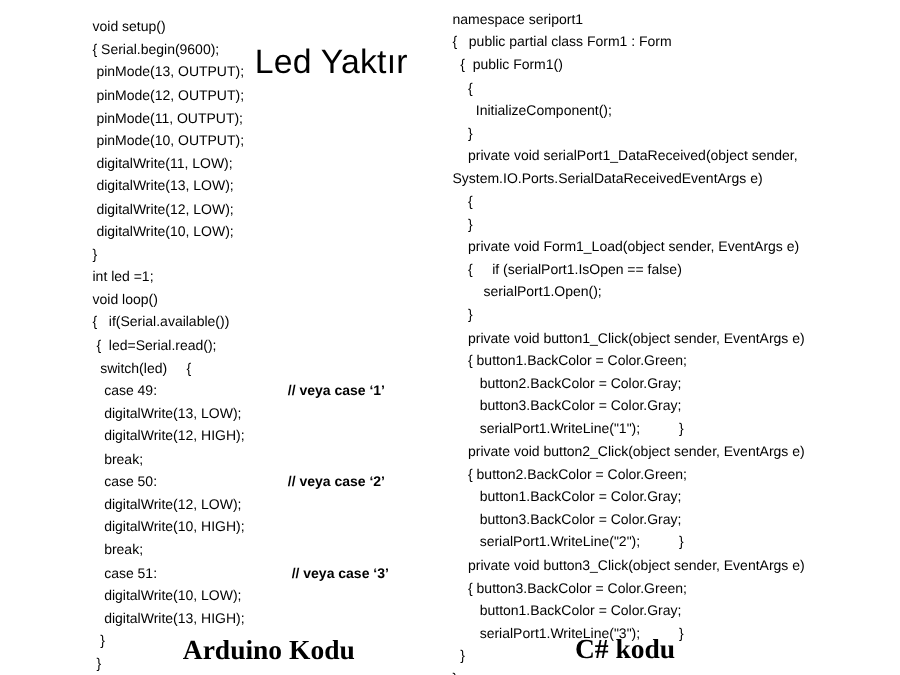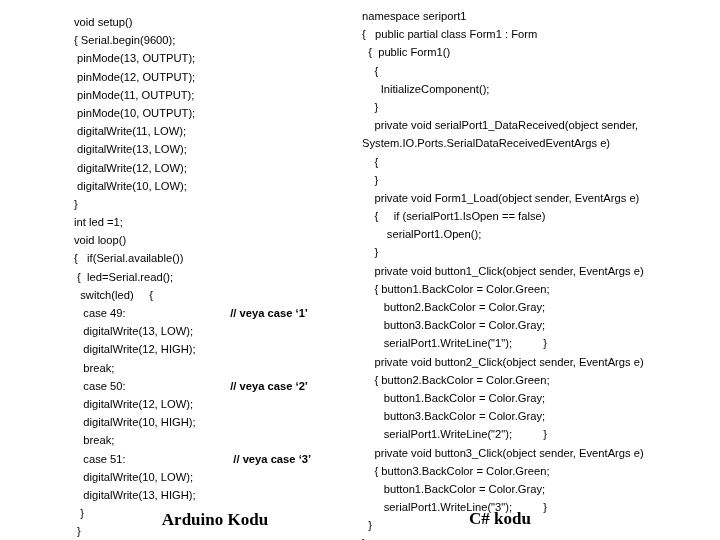--- a/index.html
+++ b/index.html
@@ -65,21 +65,21 @@
   .code-line .cmt {
     display: inline-block;
     white-space: pre;
     font-weight: bold;
   }
   
   .caption {
     position: absolute;
     font-family: "Liberation Serif", serif;
     font-weight: bold;
-    font-size: 17px;
+    font-size: 22px;
     line-height: 22px;
     color: #000000;
     white-space: nowrap;
   }
   #caption-arduino {
     left: 100px;
     top: 509px;
     width: 230px;
     text-align: center;
   }
@@ -88,20 +88,21 @@
     top: 508px;
     width: 230px;
     text-align: center;
   }
 </style>
 </head>
 <body>
 
 <div class="slide">
 
+  <div class="slide-title">Led Yaktır</div>
 
   <div class="code-block" id="arduino-code"><span class="code-line"><span>void setup()</span></span><span class="code-line"><span>{ Serial.begin(9600);</span></span><span class="code-line"><span> pinMode(13, OUTPUT);</span></span><span class="code-line"><span> pinMode(12, OUTPUT);</span></span><span class="code-line"><span> pinMode(11, OUTPUT);</span></span><span class="code-line"><span> pinMode(10, OUTPUT);</span></span><span class="code-line"><span> digitalWrite(11, LOW);</span></span><span class="code-line"><span> digitalWrite(13, LOW);</span></span><span class="code-line"><span> digitalWrite(12, LOW);</span></span><span class="code-line"><span> digitalWrite(10, LOW);</span></span><span class="code-line"><span>}</span></span><span class="code-line"><span>int led =1;</span></span><span class="code-line"><span>void loop()</span></span><span class="code-line"><span>{   if(Serial.available())</span></span><span class="code-line"><span> {  led=Serial.read();</span></span><span class="code-line"><span>  switch(led)     {</span></span><span class="code-line"><span>   case 49:</span><span style="display: inline-block; width: 104.6px;"></span><span class="cmt">// veya case ‘1’</span></span><span class="code-line"><span>   digitalWrite(13, LOW);</span></span><span class="code-line"><span>   digitalWrite(12, HIGH);</span></span><span class="code-line"><span>   break;</span></span><span class="code-line"><span>   case 50:</span><span style="display: inline-block; width: 104.6px;"></span><span class="cmt">// veya case ‘2’</span></span><span class="code-line"><span>   digitalWrite(12, LOW);</span></span><span class="code-line"><span>   digitalWrite(10, HIGH);</span></span><span class="code-line"><span>   break;</span></span><span class="code-line"><span>   case 51:</span><span style="display: inline-block; width: 104.6px;"></span><span class="cmt"> // veya case ‘3’</span></span><span class="code-line"><span>   digitalWrite(10, LOW);</span></span><span class="code-line"><span>   digitalWrite(13, HIGH);</span></span><span class="code-line"><span>  }</span></span><span class="code-line"><span> }</span></span></div>
 
   <div class="code-block" id="csharp-code"><span class="code-line">namespace seriport1</span><span class="code-line">{   public partial class Form1 : Form</span><span class="code-line">  {  public Form1()</span><span class="code-line">    {</span><span class="code-line">      InitializeComponent();</span><span class="code-line">    }</span><span class="code-line">    private void serialPort1_DataReceived(object sender,</span><span class="code-line">System.IO.Ports.SerialDataReceivedEventArgs e)</span><span class="code-line">    {</span><span class="code-line">    }</span><span class="code-line">    private void Form1_Load(object sender, EventArgs e)</span><span class="code-line">    {     if (serialPort1.IsOpen == false)</span><span class="code-line">        serialPort1.Open();</span><span class="code-line">    }</span><span class="code-line">    private void button1_Click(object sender, EventArgs e)</span><span class="code-line">    { button1.BackColor = Color.Green;</span><span class="code-line">       button2.BackColor = Color.Gray;</span><span class="code-line">       button3.BackColor = Color.Gray;</span><span class="code-line">       serialPort1.WriteLine("1");          }</span><span class="code-line">    private void button2_Click(object sender, EventArgs e)</span><span class="code-line">    { button2.BackColor = Color.Green;</span><span class="code-line">       button1.BackColor = Color.Gray;</span><span class="code-line">       button3.BackColor = Color.Gray;</span><span class="code-line">       serialPort1.WriteLine("2");          }</span><span class="code-line">    private void button3_Click(object sender, EventArgs e)</span><span class="code-line">    { button3.BackColor = Color.Green;</span><span class="code-line">       button1.BackColor = Color.Gray;</span><span class="code-line">       serialPort1.WriteLine("3");          }</span><span class="code-line">  }</span><span class="code-line">}</span></div>
 
   <div class="caption" id="caption-arduino">Arduino Kodu</div>
 
   <div class="caption" id="caption-csharp">C# kodu</div>
 
 </div>

